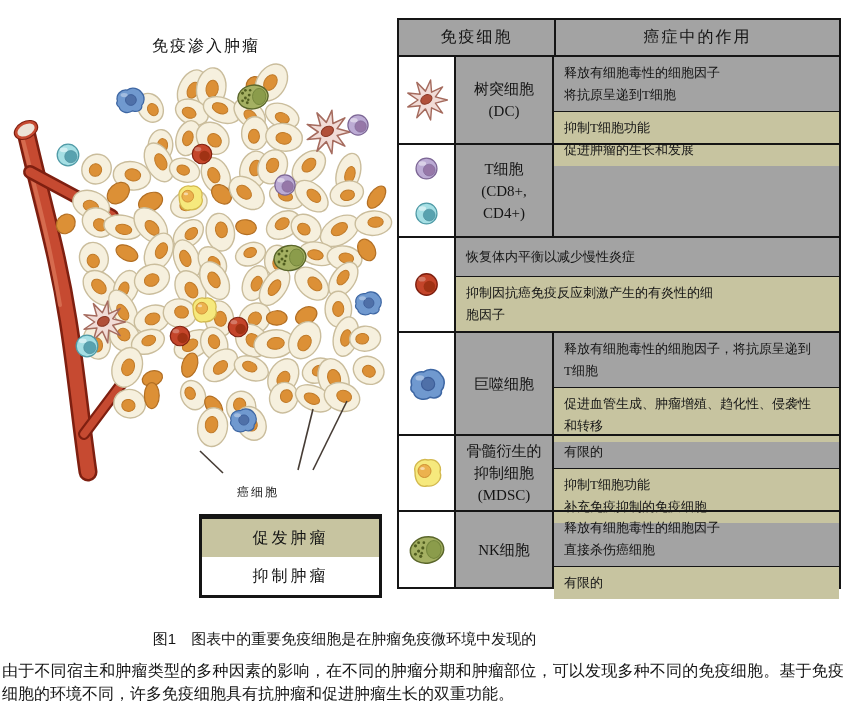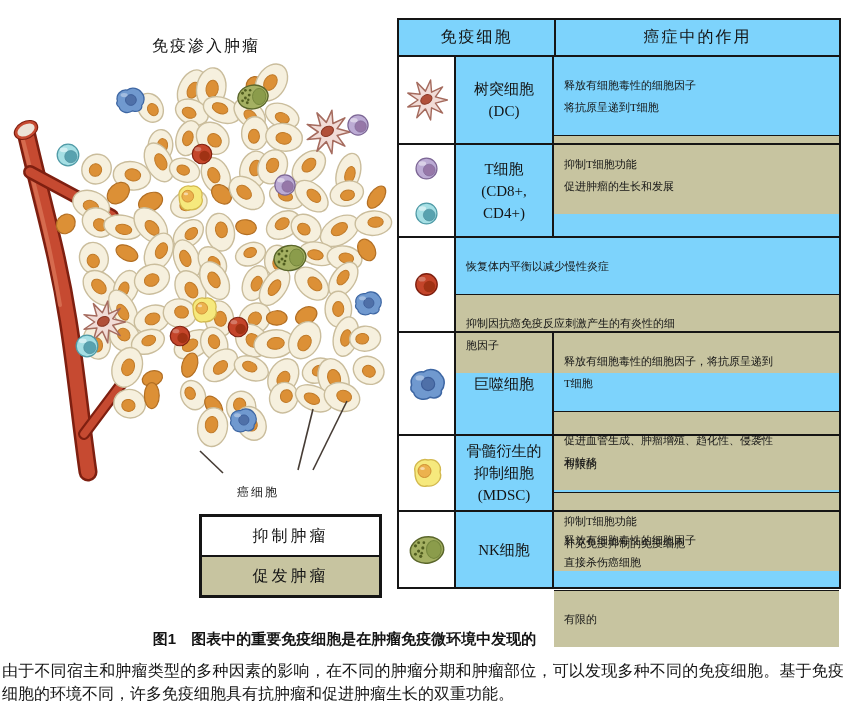--- a/index.html
+++ b/index.html
@@ -14,39 +14,39 @@
   .label-top{position:absolute;left:152px;top:36px;font-size:16px;letter-spacing:2px}
   .cancer-label{position:absolute;left:237px;top:484px;font-size:12px;letter-spacing:2px}
 
   .legend{position:absolute;left:199px;top:514px;width:183px;height:84px;
           border:3px solid var(--border);display:flex;flex-direction:column;background:#fff}
   .legend-row{flex:1;display:flex;align-items:center;justify-content:center;
               font-size:16px;letter-spacing:3px}
   .legend-row.pro{background:var(--pro);border-top:2px solid var(--border)}
 
   .celltable{position:absolute;left:397px;top:18px;width:444px;
-             border:2.5px solid var(--border);background:#7dd3fc;display:flex;flex-direction:column}
+             border:2.5px solid var(--border);background:#a3a3a3;display:flex;flex-direction:column}
   .trow{display:flex;border-top:2px solid var(--border);align-items:stretch}
   .trow:first-child{border-top:none}
   .hcell-left{width:157px;border-right:2px solid var(--border);display:flex;
               align-items:center;justify-content:center;font-size:16px;letter-spacing:2px}
   .hcell-right{flex:1;display:flex;align-items:center;justify-content:center;
                font-size:16px;letter-spacing:2px}
   .icon-cell{width:57px;border-right:2px solid var(--border);display:flex;
              flex-direction:column;align-items:center;justify-content:center;gap:14px;background:#fff}
   .name-cell{width:98px;border-right:2px solid var(--border);display:flex;align-items:center;
              justify-content:center;text-align:center;font-size:15px;line-height:22px;
              white-space:pre-line;padding:4px}
   .role-cell{flex:1;display:flex;flex-direction:column}
   .role-anti,.role-pro{display:flex;flex-direction:column;justify-content:center;
-             padding:17px 10px;font-size:11px;line-height:22px;white-space:pre-line}
+             padding:5px 10px;font-size:13px;line-height:22px;white-space:pre-line}
   .role-pro{background:var(--pro);border-top:1.5px solid var(--border)}
 
   .caption{position:absolute;left:0;top:630px;width:689px;text-align:center;
-           font-family:"Liberation Sans","DejaVu Sans",sans-serif;font-weight:bold;font-size:15px}
+           font-family:"Liberation Sans","DejaVu Sans",sans-serif;font-weight:normal;font-size:15px}
   .bodytext{position:absolute;left:2px;top:659px;width:842px;font-size:16px;
             line-height:23px;text-align:justify}
 </style>
 </head>
 <body>
 
 <div class="canvas">
 
   <svg id="illus" width="400" height="630" viewBox="0 0 400 630">
     <defs>
@@ -317,22 +317,22 @@
       <line x1="200" y1="451" x2="223" y2="473"></line>
       <line x1="298" y1="470" x2="313" y2="409"></line>
       <line x1="313" y1="470" x2="347" y2="401"></line>
     </g>
   </svg>
 
   <div class="label-top">免疫渗入肿瘤</div>
   <div class="cancer-label">癌细胞</div>
 
   <div class="legend">
+    <div class="legend-row pro">促发肿瘤</div>
     <div class="legend-row anti">抑制肿瘤</div>
-    <div class="legend-row pro">促发肿瘤</div>
   </div>
 
   <div class="celltable">
     <div class="trow" style="height:35px">
       <div class="hcell-left">免疫细胞</div>
       <div class="hcell-right">癌症中的作用</div>
     </div>
 
     <div class="trow" style="height:88px">
       <div class="icon-cell">

